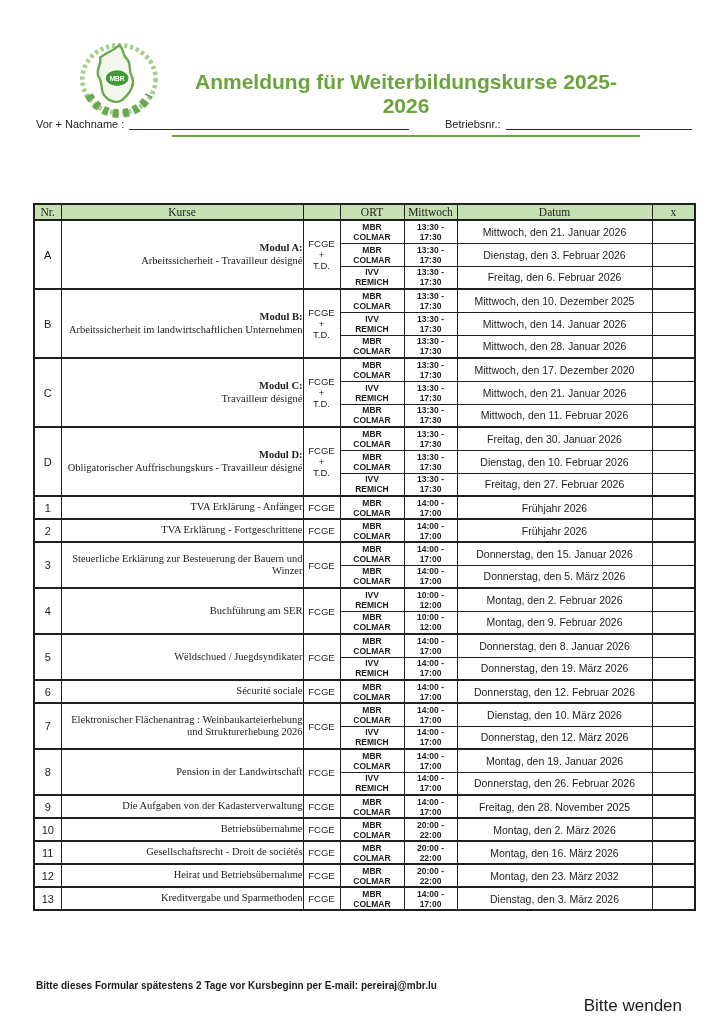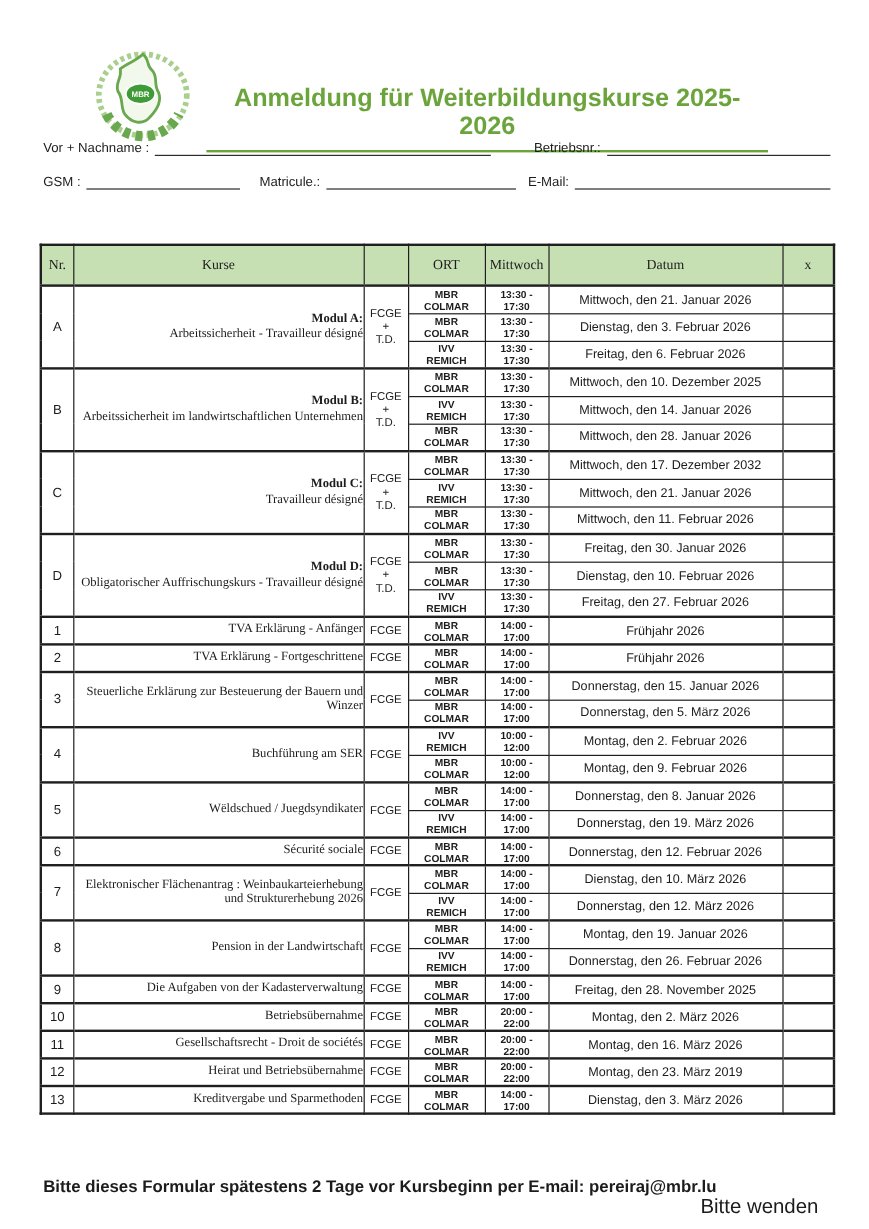--- a/index.html
+++ b/index.html
@@ -5,53 +5,53 @@
   :root{ --green:#6CA43C; --hdr:#C6E0B4; --line:#2b2b2b; }
   *{box-sizing:border-box;}
   body{margin:0;background:#ffffff;}
   .page{width:724px;height:1024px;background:#ffffff;position:relative;
         font-family:"Liberation Sans",sans-serif;color:#1c1c1c;overflow:hidden;}
 
   
   .logo{position:absolute;left:72px;top:40px;width:94px;height:80px;}
   .title-wrap{position:absolute;left:172px;top:70px;width:468px;text-align:center;}
   .title{display:inline-block;font-size:21px;font-weight:bold;color:var(--green);
-         border-bottom:2px solid var(--green);padding-bottom:7px;}
+         border-bottom:2px solid var(--green);padding-bottom:17px;}
 
   
   .form{position:absolute;left:36px;right:32px;top:116px;font-size:11px;}
   .frow{display:flex;align-items:center;height:15px;margin-bottom:13px;}
   .lbl{white-space:nowrap;padding-right:5px;}
   .fill{border-bottom:1px solid var(--line);height:13px;}
   .fill-name{flex:1.5;margin-right:36px;}
   .fill-betrieb{flex:1;}
   .fill-addr{flex:1;}
   .fill-gsm{width:128px;margin-right:16px;}
   .fill-matricule{width:158px;margin-right:10px;}
   .fill-email{flex:1;}
 
   
   .course-table{position:absolute;left:33px;top:203px;width:661px;
                 border-collapse:collapse;table-layout:fixed;border:2px solid #1f1f1f;}
   .course-table th{background:var(--hdr);border:1px solid #1f1f1f;
                    font-family:"Liberation Serif",serif;font-weight:normal;
-                   font-size:11.5px;height:34px;padding:0 2px;}
+                   font-size:11.5px;height:16px;padding:0 2px;}
   .course-table td{border:1px solid #1f1f1f;padding:0;vertical-align:middle;}
   tr.course-start td{border-top:2px solid #1f1f1f;}
   .nr{text-align:center;font-size:11px;}
   .kurse{padding:2px 4px;font-size:10.5px;line-height:12.5px;text-align:right;font-family:Liberation Serif, serif;}
   .kurse .bold{font-weight:bold;}
   .org{text-align:center;font-size:9.5px;line-height:11px;margin-left:40px;}
   .ort,.time{text-align:center;font-weight:bold;font-size:8.5px;line-height:10px;
              height:23px;padding:1px 0;}
   .date{text-align:center;font-size:10.5px;margin-left:36px;}
   .check{background:#ffffff;}
 
   
-  .note{position:absolute;left:36px;top:980px;font-weight:bold;font-size:14px;}
+  .note{position:absolute;left:36px;top:980px;font-weight:bold;font-size:10px;}
   .wenden{position:absolute;right:42px;top:996px;font-size:17px;}
 </style>
 </head>
 <body>
 
 <div class="page">
 
   <div class="logo">
     <svg viewBox="0 0 100 84" width="94" height="80">
       <g>
@@ -73,28 +73,20 @@
   <div class="title-wrap">
     <span class="title">Anmeldung für Weiterbildungskurse 2025-2026</span>
   </div>
 
   <div class="form">
     <div class="frow">
       <span class="lbl">Vor + Nachname :</span>
       <span class="fill fill-name"></span>
       <span class="lbl">Betriebsnr.:</span>
       <span class="fill fill-betrieb"></span>
-    </div>
-    <div class="frow">
-      <span class="lbl">GSM :</span>
-      <span class="fill fill-gsm"></span>
-      <span class="lbl">Matricule.:</span>
-      <span class="fill fill-matricule"></span>
-      <span class="lbl">E-Mail:</span>
-      <span class="fill fill-email"></span>
     </div>
   </div>
 
   <table class="course-table">
     <colgroup>
       <col style="width:27px">
         <col style="width:242px">
         <col style="width:37px">
       <col style="width:64px">
         <col style="width:53px">
@@ -217,21 +209,21 @@
             <div>T.D.</div>
           </td>
           <td class="ort">
             <div>MBR</div>
             <div>COLMAR</div>
           </td>
           <td class="time">
             <div>13:30 -</div>
             <div>17:30</div>
           </td>
-          <td class="date">Mittwoch, den 17. Dezember 2032</td>
+          <td class="date">Mittwoch, den 17. Dezember 2020</td>
           <td class="check"></td>
         </tr>
         <tr>
           <td class="ort">
             <div>IVV</div>
             <div>REMICH</div>
           </td>
           <td class="time">
             <div>13:30 -</div>
             <div>17:30</div>
@@ -575,21 +567,21 @@
             <div>FCGE</div>
           </td>
           <td class="ort">
             <div>MBR</div>
             <div>COLMAR</div>
           </td>
           <td class="time">
             <div>20:00 -</div>
             <div>22:00</div>
           </td>
-          <td class="date">Montag, den 23. März 2019</td>
+          <td class="date">Montag, den 23. März 2032</td>
           <td class="check"></td>
         </tr>
         <tr class="course-start">
           <td class="nr" rowspan="1">13</td>
           <td class="kurse" rowspan="1">
             <div>Kreditvergabe und Sparmethoden</div>
           </td>
           <td class="org" rowspan="1">
             <div>FCGE</div>
           </td>

